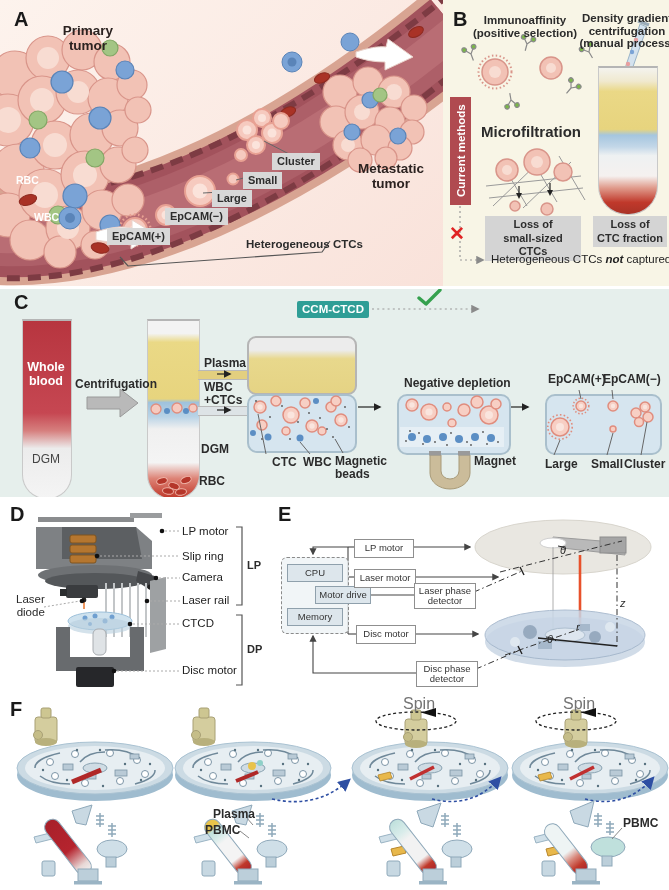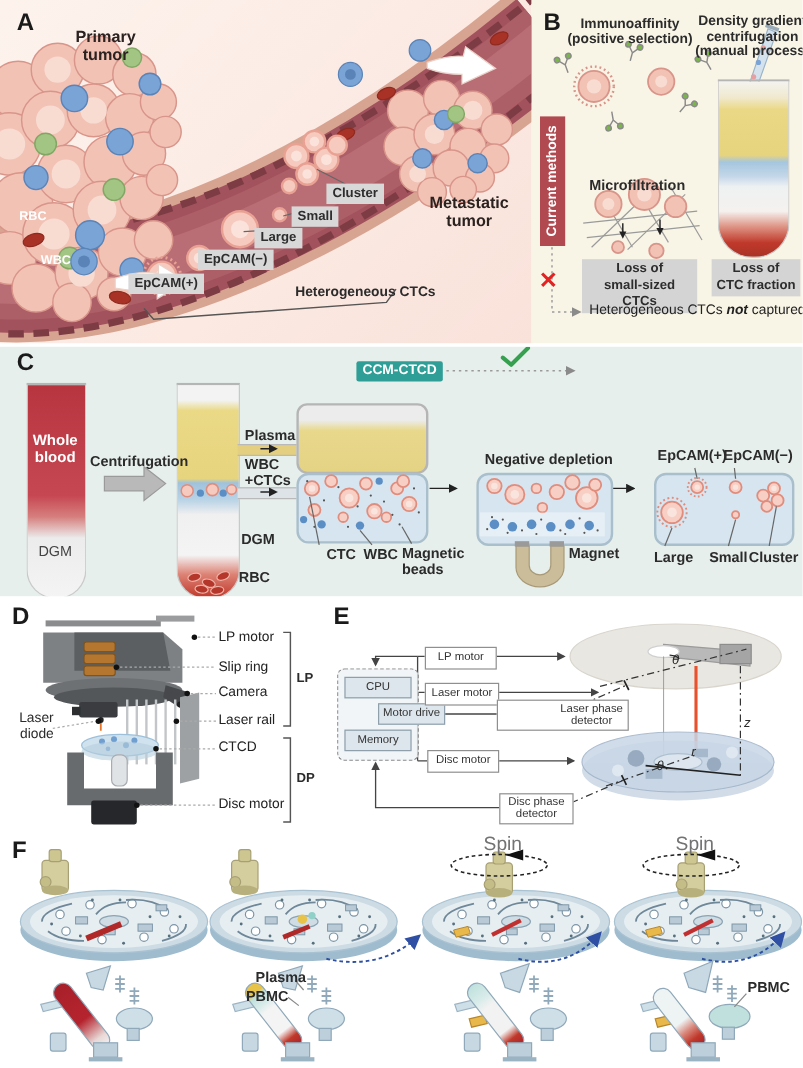--- a/index.html
+++ b/index.html
@@ -287,21 +287,21 @@
       </g>
     </svg>
     <div class="abs tube" style="left:155px;top:66px;width:58px;height:146px;border-radius:0 0 29px 29px;background:linear-gradient(180deg,#f4f3ee 0%,#f0e9cf 9%,#ead886 16%,#e7d47e 42%,#a5c6df 46%,#c3d7e8 54%,#eef1f2 60%,#f5f1ef 74%,#e09c8d 82%,#c0392b 92%,#a93226 100%);z-index:0;"></div>
     <div class="t" style="left:10px;top:8px;">B</div>
     <div class="lbl c" style="left:26px;top:14px;width:112px;font-size:11.5px;font-weight:600;">Immunoaffinity
 (positive selection)</div>
     <div class="lbl c" style="left:129px;top:12px;width:110px;font-size:11.5px;font-weight:600;">Density gradient
 centrifugation
 (manual process)</div>
     <div class="abs vert" style="left:7px;top:97px;width:21px;height:108px;background:#b04a50;color:#fff;font-weight:bold;font-size:11.5px;">Current methods</div>
-    <div class="lbl c" style="left:38px;top:148px;width:100px;font-size:12px;font-weight:600;">Microfiltration</div>
+    <div class="lbl c" style="left:38px;top:124px;width:100px;font-size:15px;font-weight:600;">Microfiltration</div>
     <div class="chipB" style="left:42px;top:216px;width:88px;">Loss of
 small-sized CTCs</div>
     <div class="chipB" style="left:150px;top:216px;width:66px;">Loss of
 CTC fraction</div>
     <div class="abs" style="left:6px;top:222px;color:#e02424;font-size:19px;font-weight:bold;">✕</div>
     <div class="abs" style="left:48px;top:253px;font-size:11.5px;color:#222;white-space:nowrap;"><span>Heterogeneous CTCs </span><span style="font-weight:bold;font-style:italic;margin-top:32px;">not</span><span> captured</span></div>
   </div>
 
   <div class="panel" id="pC">
     <div class="abs tube" style="left:22px;top:30px;width:48px;height:177px;border-radius:0 0 24px 24px;background:linear-gradient(180deg,#b7353f 0%,#c64752 52%,#d67f7e 62%,#ececec 72%,#f4f4f4 100%);"></div>
@@ -614,21 +614,21 @@
       <path d="M276,140 a12,6 0 0 1 10,4" fill="none" stroke="#222" stroke-width="1"></path>
       <path d="M288,49 a10,5 0 0 1 8,3" fill="none" stroke="#222" stroke-width="1"></path>
     </svg>
     <div class="t" style="left:8px;top:6px;">E</div>
     <div class="abs" style="left:11px;top:60px;width:66px;height:75px;border:1.5px dashed #8a8a8a;border-radius:6px;background:rgba(238,242,245,0.8);"></div>
     <div class="ebox ebox2" style="left:17px;top:67px;width:54px;height:16px;">CPU</div>
     <div class="ebox ebox2" style="left:17px;top:89px;width:54px;height:16px;margin-left:28px;">Motor drive</div>
     <div class="ebox ebox2" style="left:17px;top:111px;width:54px;height:16px;">Memory</div>
     <div class="ebox" style="left:84px;top:42px;width:58px;height:17px;">LP motor</div>
     <div class="ebox" style="left:84px;top:72px;width:60px;height:17px;">Laser motor</div>
-    <div class="ebox" style="left:144px;top:86px;width:60px;height:24px;padding-left:48px;">Laser phase
+    <div class="ebox" style="left:144px;top:86px;width:60px;height:24px;">Laser phase
 detector</div>
     <div class="ebox" style="left:86px;top:128px;width:58px;height:17px;">Disc motor</div>
     <div class="ebox" style="left:146px;top:164px;width:60px;height:24px;">Disc phase
 detector</div>
     <div class="lbl" style="left:290px;top:47px;font-style:italic;font-size:11px;">θ</div>
     <div class="lbl" style="left:350px;top:100px;font-style:italic;font-size:11px;">z</div>
     <div class="lbl" style="left:306px;top:124px;font-style:italic;font-size:11px;">r</div>
     <div class="lbl" style="left:277px;top:136px;font-style:italic;font-size:11px;">θ</div>
   </div>
 

